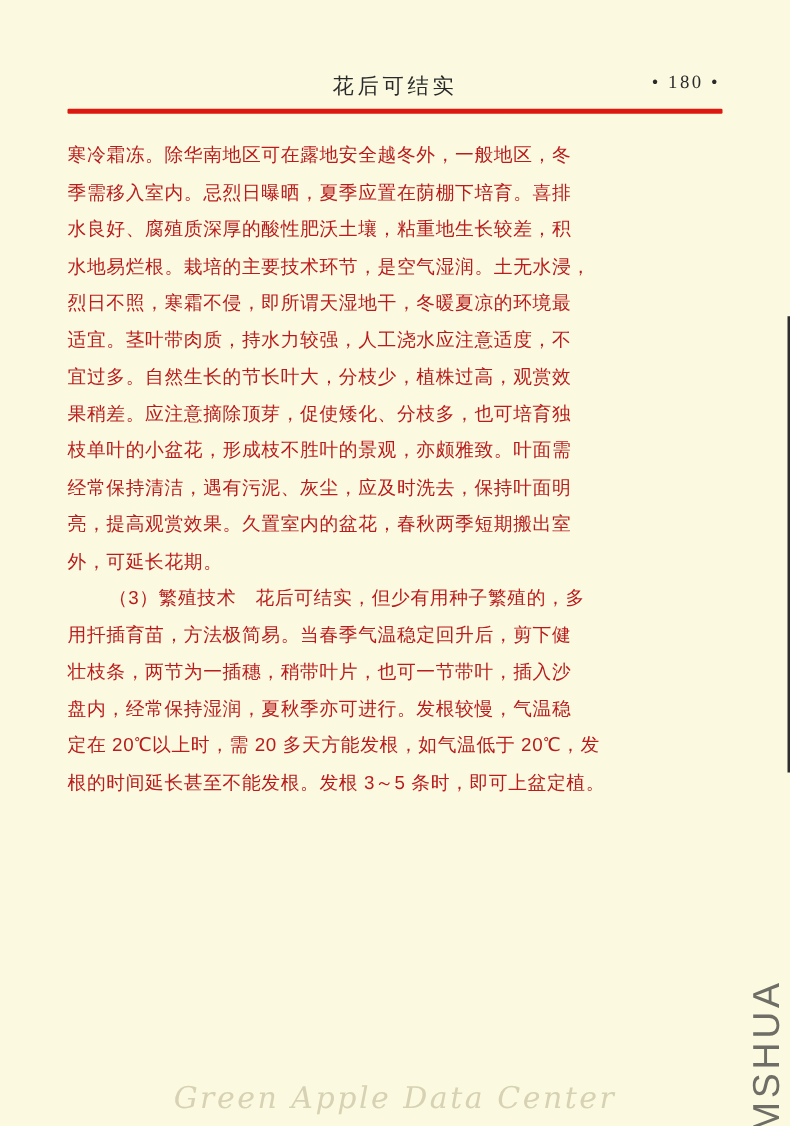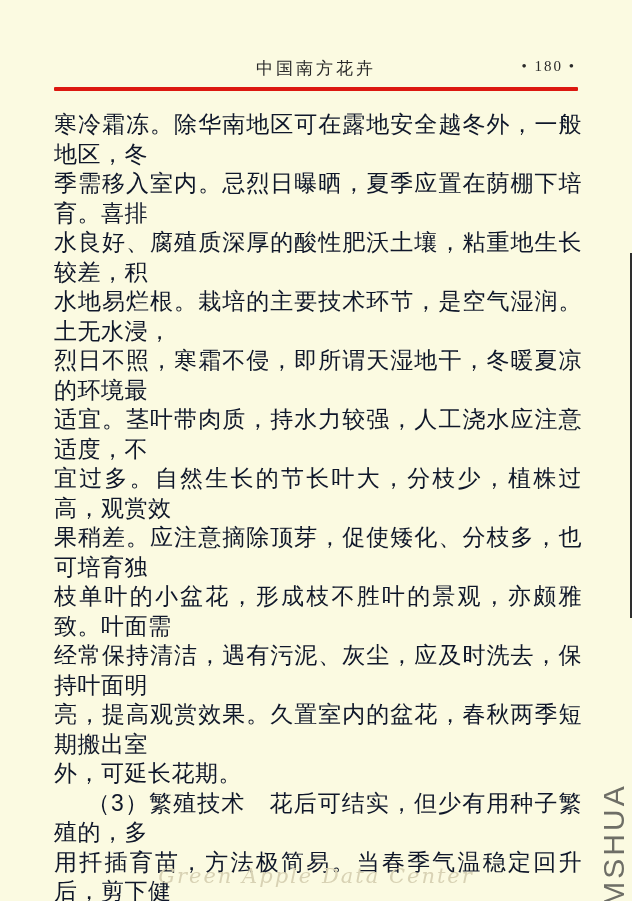--- a/index.html
+++ b/index.html
@@ -28,55 +28,55 @@
   .head-rule{
     position:absolute;top:87px;left:54px;width:524px;height:4px;
     background:#dc1810;border-radius:1px;
   }
   
   .text-column{
     position:absolute;top:110px;left:54px;width:528px;
   }
   .para{
     margin:0;
-    font-size:23px;line-height:29.5px;
+    font-size:15px;line-height:29.5px;
     letter-spacing:0.5px;
     white-space:pre-line;
     text-align:justify;
-    color:#0f172a;
+    color:#b91c1c;
   }
   .para.indented{ text-indent:33px; }
   
   .watermark-bottom{
     position:absolute;left:0;right:0;top:864px;
     text-align:center;
     font-family:"DejaVu Serif", serif;
     font-style:italic;
-    font-size:21px;letter-spacing:2px;
+    font-size:24px;letter-spacing:2px;
     color:#d8d2b4;
   }
   .watermark-side{
     position:absolute;left:542px;top:830px;width:140px;height:30px;
     transform:rotate(-90deg);
     text-align:center;
     font-size:30px;font-weight:500;letter-spacing:3px;
     color:#6e6e66;
   }
   .scan-edge-line{
     position:absolute;right:0;top:253px;width:2px;height:365px;
     background:#2e2e2e;
   }
 </style>
 </head>
 <body>
 
 <div class="page">
 
   <div class="running-head">
-    <div class="book-title">中国南方花卉</div>
+    <div class="book-title">花后可结实</div>
     <div class="page-number">• 180 •</div>
   </div>
 
   <div class="head-rule"></div>
 
   <div class="text-column">
 
     <p class="para">寒冷霜冻。除华南地区可在露地安全越冬外，一般地区，冬
 季需移入室内。忌烈日曝晒，夏季应置在荫棚下培育。喜排
 水良好、腐殖质深厚的酸性肥沃土壤，粘重地生长较差，积

